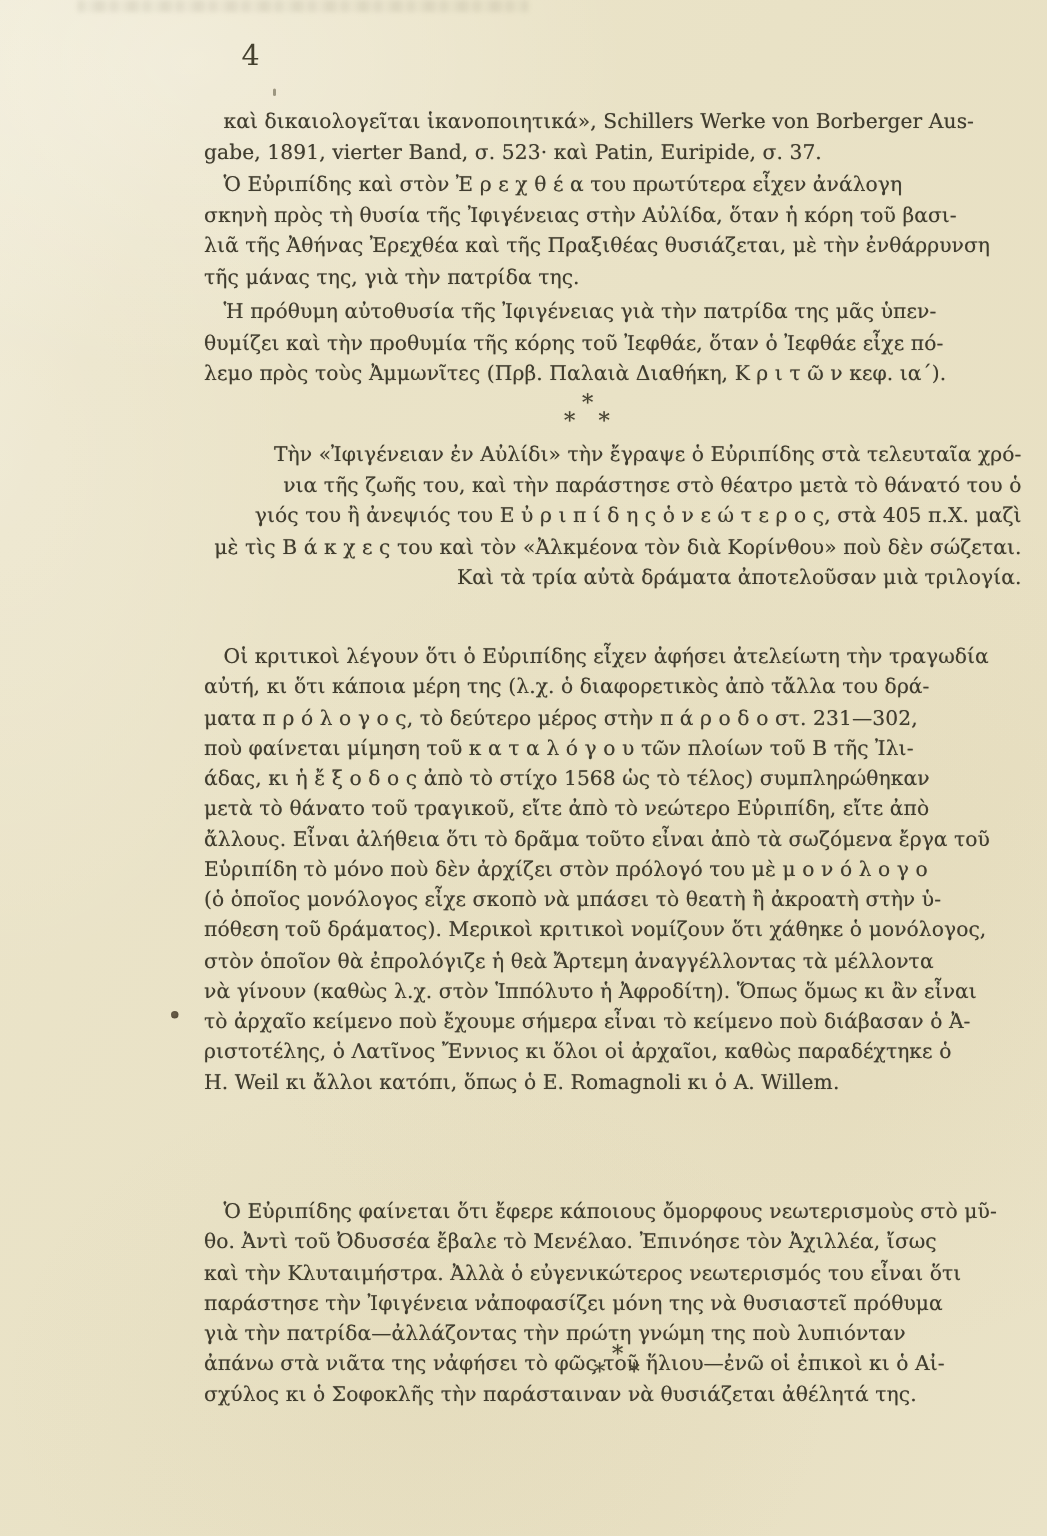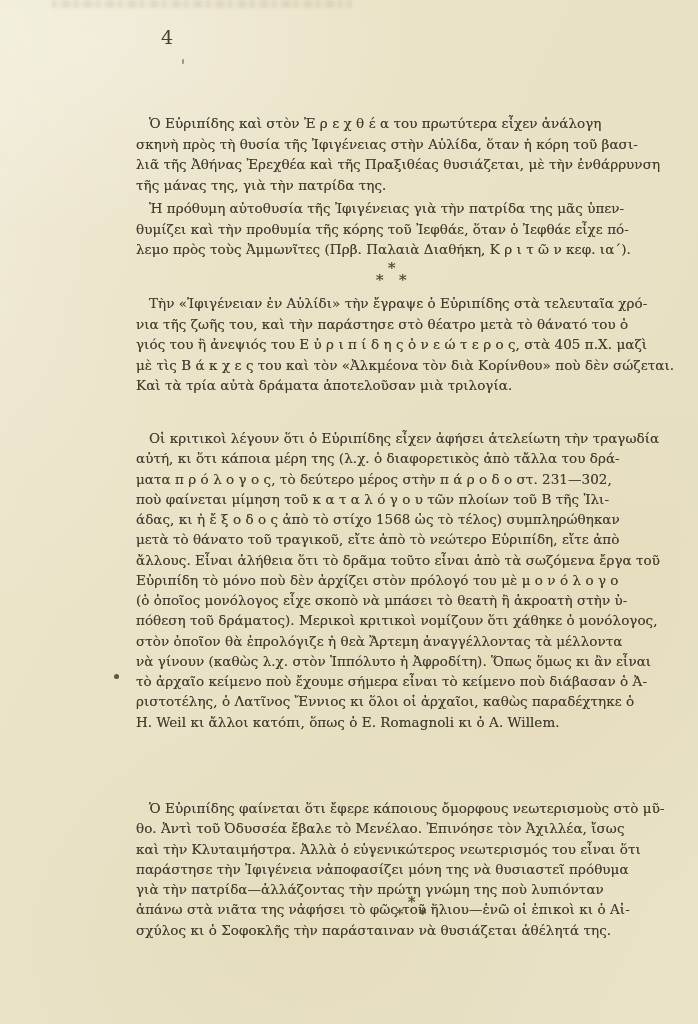--- a/index.html
+++ b/index.html
@@ -32,21 +32,21 @@
     font-size: 13.5px;
     line-height: 20.6px;
     letter-spacing: 0.05px;
     white-space: pre-line;
     text-indent: 13px;
     text-shadow: 0 0 0.5px rgba(64,60,46,0.55);
   }
   .p0 { top: 71px;  }
   .p1 { top: 113px; }
   .p2 { top: 198px; }
-  .p3 { top: 293px; }
+  .p3 { top: 293px; text-align: right; }
   .p4 { top: 395px; }
   .p5 { top: 428px; line-height: 20.25px; }
   .p6 { top: 798px; line-height: 20.3px; }
   .asterism { position: absolute; width: 60px; height: 30px; }
   .asterism .star {
     position: absolute;
     font-size: 15px;
     line-height: 10px;
     color: #4a4634;
     text-shadow: 0 0 0.5px rgba(64,60,46,0.5);
@@ -84,20 +84,22 @@
 </head>
 <body>
 
 <div class="page">
 
   <div class="showthrough"></div>
   <div class="speck-a"></div>
 
   <div class="page-number">4</div>
 
+  <div class="para p0">καὶ δικαιολογεῖται ἱκανοποιητικά», Schillers Werke von Borberger Aus-
+gabe, 1891, vierter Band, σ. 523· καὶ Patin, Euripide, σ. 37.</div>
   <div class="para p1">Ὁ Εὐριπίδης καὶ στὸν Ἐ ρ ε χ θ έ α του πρωτύτερα εἶχεν ἀνάλογη
 σκηνὴ πρὸς τὴ θυσία τῆς Ἰφιγένειας στὴν Αὐλίδα, ὅταν ἡ κόρη τοῦ βασι-
 λιᾶ τῆς Ἀθήνας Ἐρεχθέα καὶ τῆς Πραξιθέας θυσιάζεται, μὲ τὴν ἐνθάρρυνση
 τῆς μάνας της, γιὰ τὴν πατρίδα της.</div>
   <div class="para p2">Ἡ πρόθυμη αὐτοθυσία τῆς Ἰφιγένειας γιὰ τὴν πατρίδα της μᾶς ὑπεν-
 θυμίζει καὶ τὴν προθυμία τῆς κόρης τοῦ Ἰεφθάε, ὅταν ὁ Ἰεφθάε εἶχε πό-
 λεμο πρὸς τοὺς Ἀμμωνῖτες (Πρβ. Παλαιὰ Διαθήκη, Κ ρ ι τ ῶ ν κεφ. ια΄).</div>
 
   <div class="asterism a1">
     <span class="star top">*</span>

